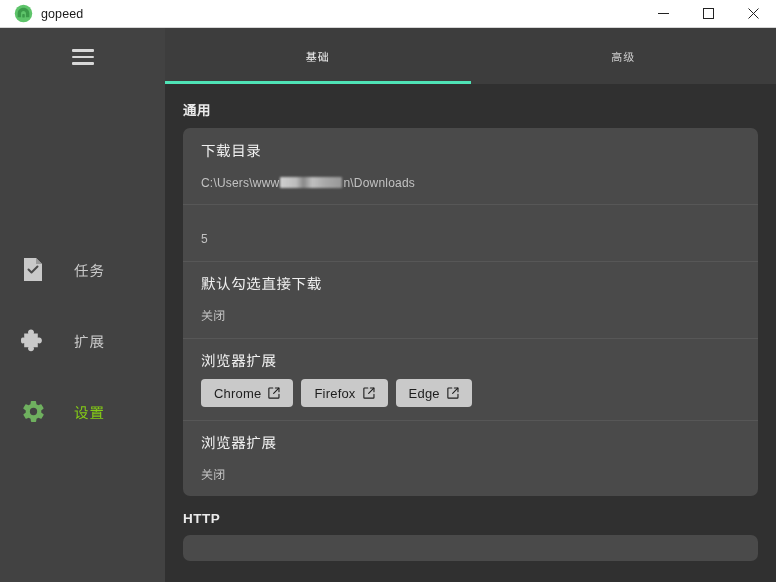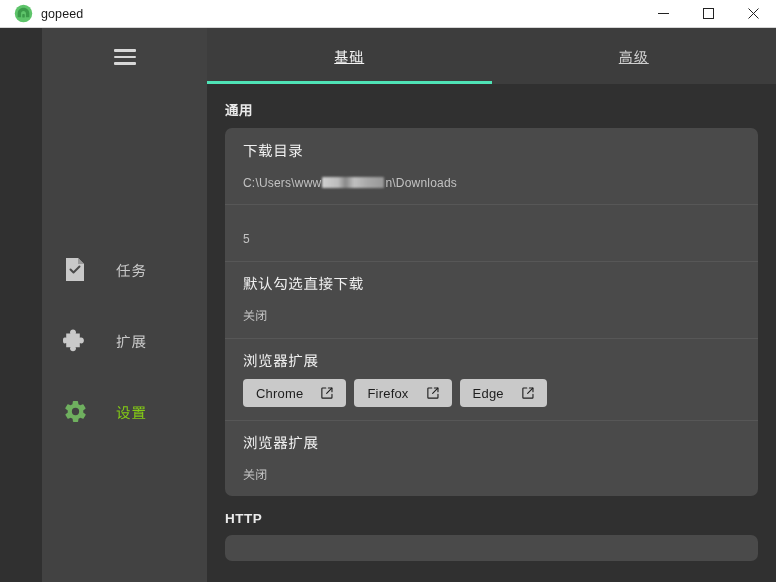--- a/index.html
+++ b/index.html
@@ -80,21 +80,20 @@
 
   
   .sidebar {
     width: 165px;
     min-width: 165px;
     background: #424242;
     display: flex;
     flex-direction: column;
     align-items: stretch;
     padding-top: 9px;
-    margin-left: 42px;
   }
   .hamburger {
     width: 100%;
     height: 40px;
     display: flex;
     align-items: center;
     justify-content: center;
     cursor: pointer;
   }
   .ham-bars {
@@ -153,26 +152,25 @@
     min-height: 56px;
     background: #3d3d3d;
     display: flex;
     position: relative;
   }
   .tab {
     flex: 1;
     display: flex;
     align-items: center;
     justify-content: center;
-    font-size: 14px;
+    font-size: 11px;
     color: #cfcfcf;
     letter-spacing: 1px;
     cursor: pointer;
     position: relative;
-    text-decoration: underline;
   }
   .tab.active { color: #f2f2f2; }
   .tab.active::after {
     content: "";
     position: absolute;
     left: 0;
     right: 0;
     bottom: 0;
     height: 3px;
     background: #4fe3b6;
@@ -259,21 +257,21 @@
     color: #1e1e1e;
     border: none;
     border-radius: 4px;
     height: 28px;
     padding: 0 13px;
     font-family: inherit;
     font-size: 13px;
     letter-spacing: 0.2px;
     display: inline-flex;
     align-items: center;
-    gap: 18px;
+    gap: 7px;
     cursor: pointer;
   }
   .ext-btn svg { display: block; }
 
   .card-stub {
     background: #4a4a4a;
     border-radius: 7px;
     height: 26px;
   }
 </style>

